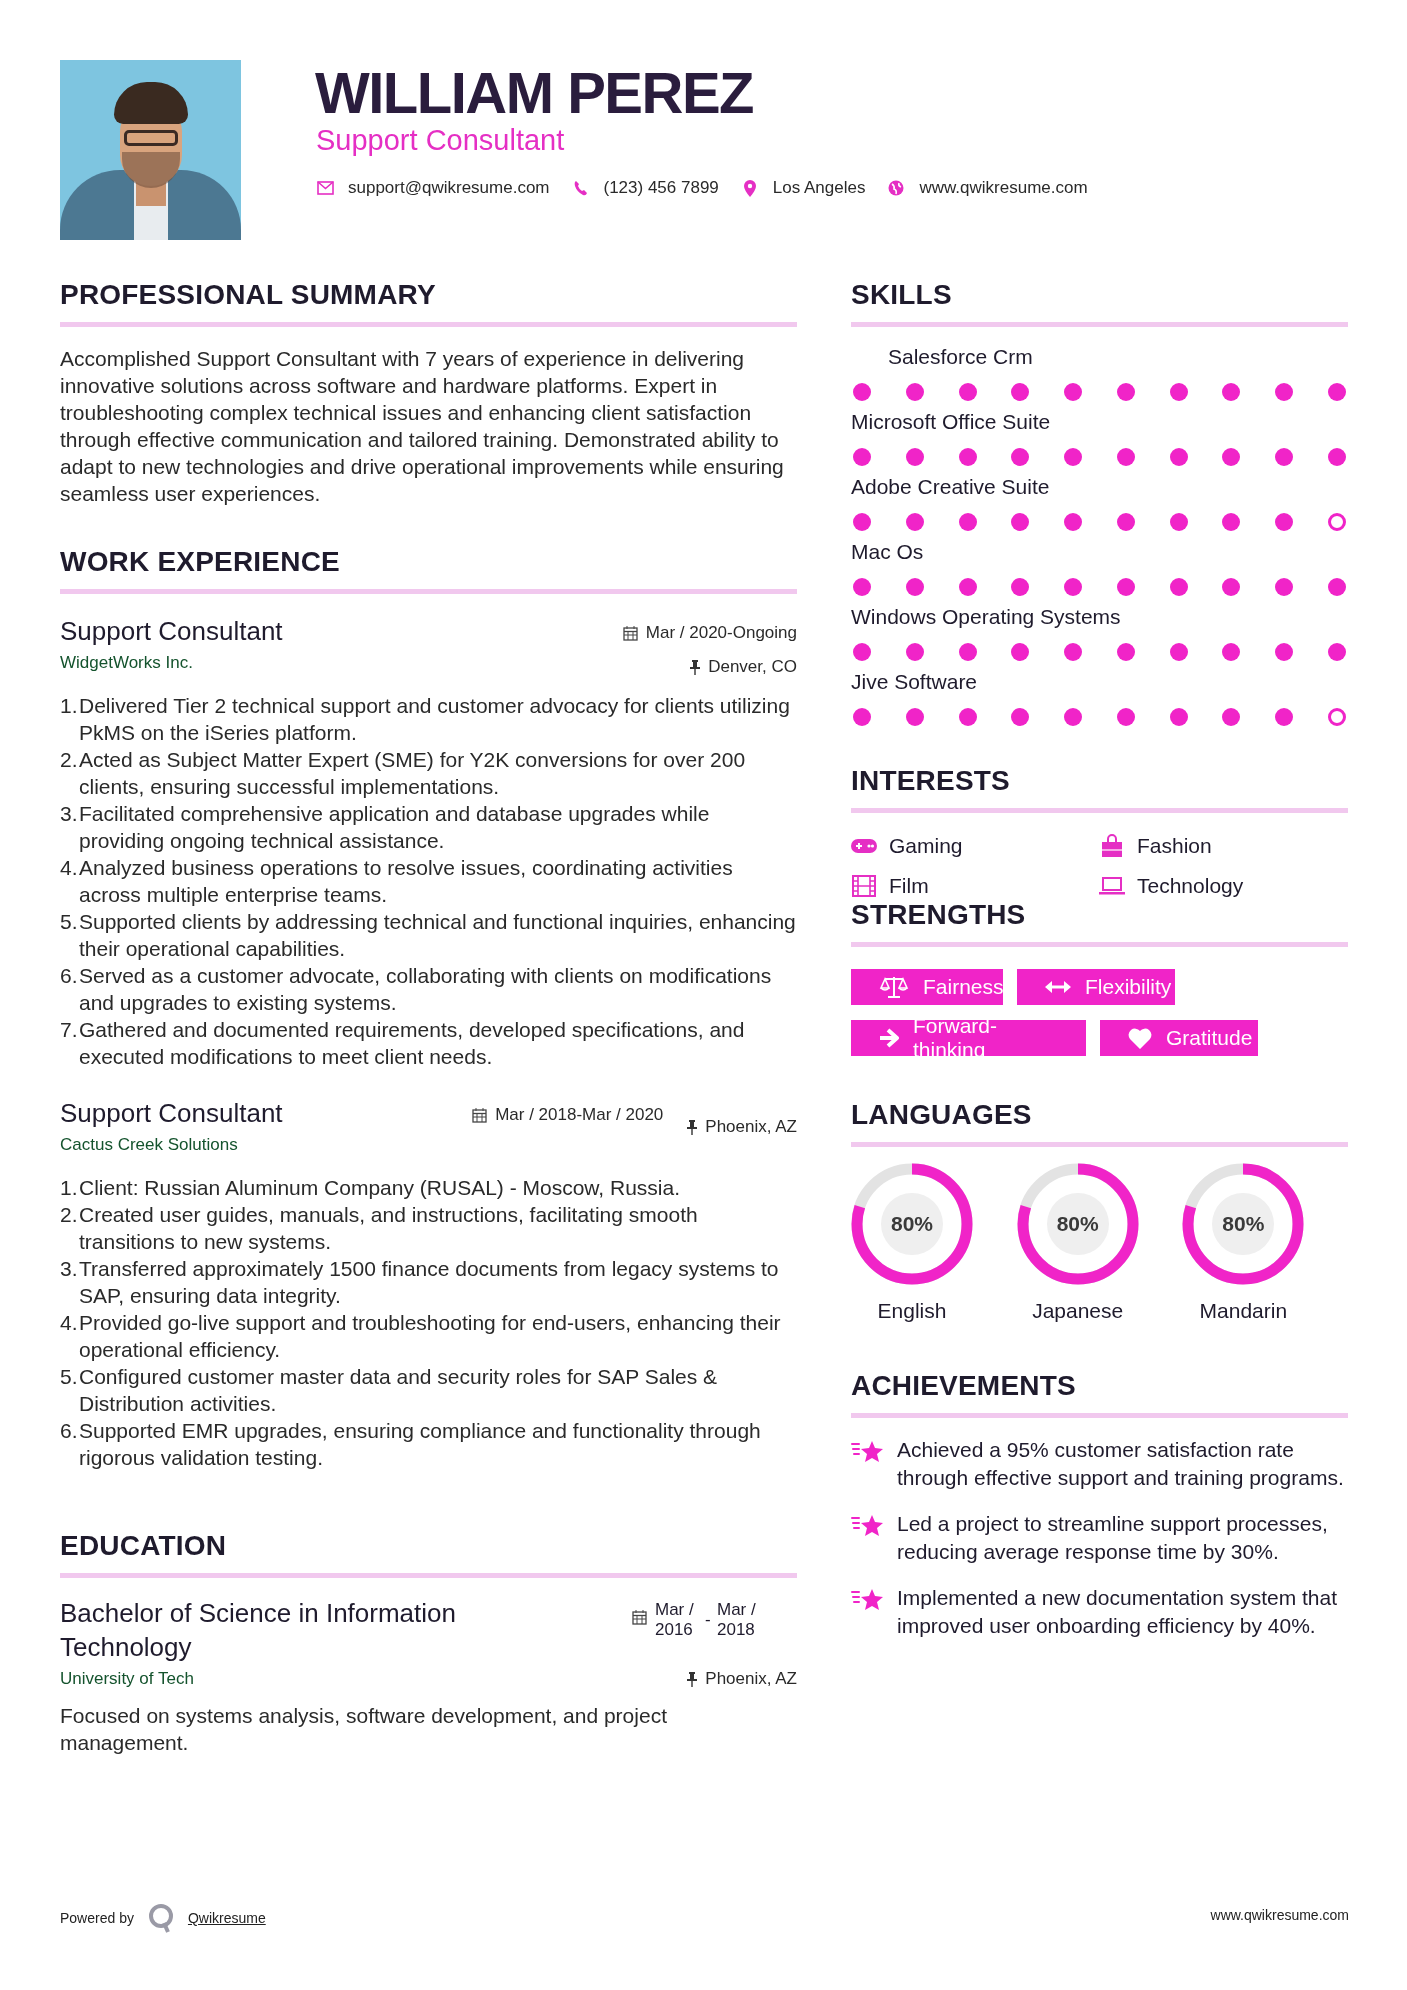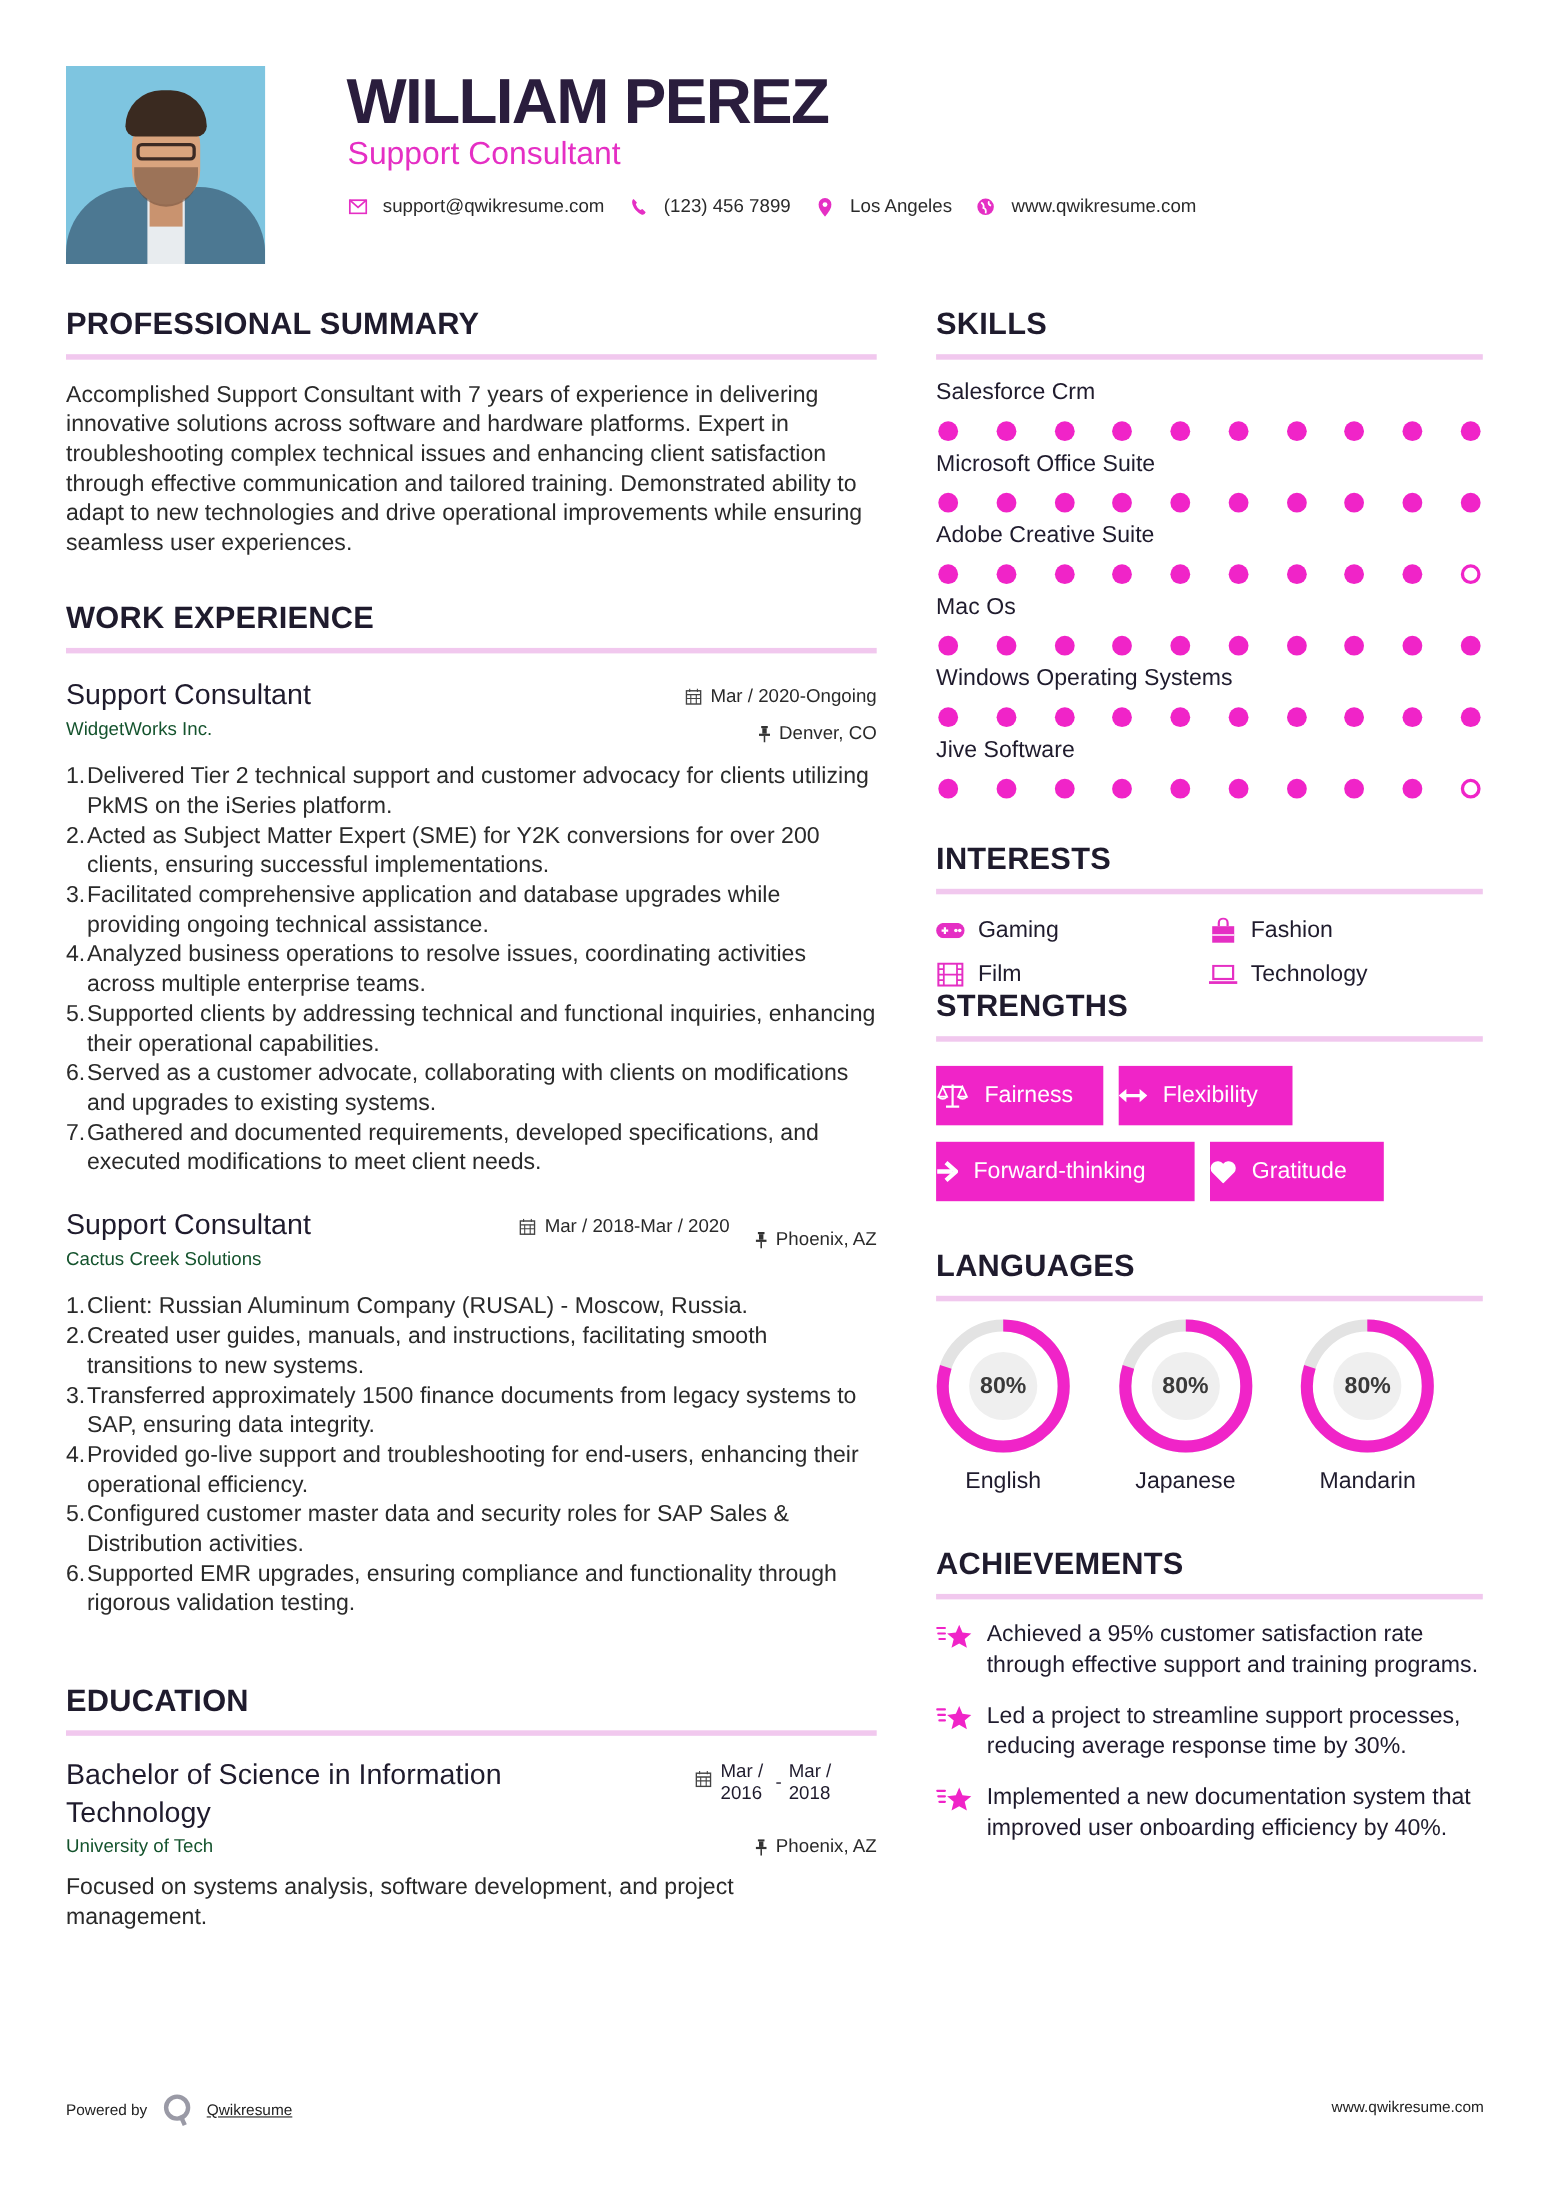--- a/index.html
+++ b/index.html
@@ -45,21 +45,21 @@
   .skill-name { font-size: 21px; line-height: 28px; margin-top: 7px; color: #1f1b2d; }
   .dots { display: flex; justify-content: space-between; margin-top: 12px; padding: 0 2px 0 2px; }
   .dot { width: 18px; height: 18px; border-radius: 50%; background: #f024c8; }
   .dot.empty { background: #fff; border: 3px solid #f024c8; }
 
   .interests { display: grid; grid-template-columns: 248px 248px; row-gap: 16px; margin-top: 21px; }
   .interest { display: flex; align-items: center; font-size: 21px; color: #1f1b2d; }
   .interest .i-ico { width: 26px; height: 22px; margin-right: 12px; display: inline-flex; align-items: center; justify-content: center; color: #e52fc4; }
 
   .strengths { display: flex; flex-wrap: wrap; gap: 15px 14px; margin-top: 22px; }
-  .chip { background: #f024c8; color: #fff; font-size: 21px; height: 54px; padding: 0 0; display: flex; align-items: center; }
+  .chip { background: #f024c8; color: #fff; font-size: 21px; height: 36px; padding: 0 28px; display: flex; align-items: center; }
   .chip .ch-ico { margin-right: 14px; display: inline-flex; }
 
   .langs { display: flex; margin-top: 16px; }
   .lang { width: 167px; display: flex; flex-direction: column; align-items: flex-start; }
   .ring { width: 122px; height: 122px; position: relative; }
   .ring svg { position: absolute; left: 0; top: 0; }
   .ring .pct { position: absolute; left: 30px; top: 30px; width: 62px; height: 62px; border-radius: 50%; background: #efefef; display: flex; align-items: center; justify-content: center; font-size: 21px; font-weight: 700; color: #3a3a3a; }
   .lang-name { font-size: 21px; margin-top: 14px; width: 122px; text-align: center; color: #1f1b2d; }
 
   .ach { display: flex; margin-top: 18px; }
@@ -294,21 +294,21 @@
     <p class="summary" style="margin-top:8px;">Focused on systems analysis, software development, and project management.</p>
   </section>
 </div>
 
 <div class="right">
 
   <section>
     <div class="section-title">SKILLS</div>
     <div class="divider"></div>
     <div id="skills-list">
-        <div class="skill-name" style="margin-top: 16px;">Salesforce Crm</div>
+        <div class="skill-name" style="margin-top: 16px; margin-left: 37px;">Salesforce Crm</div>
         <div class="dots">
           <span class="dot"></span>
           <span class="dot"></span>
           <span class="dot"></span>
           <span class="dot"></span>
           <span class="dot"></span>
           <span class="dot"></span>
           <span class="dot"></span>
           <span class="dot"></span>
           <span class="dot"></span>

